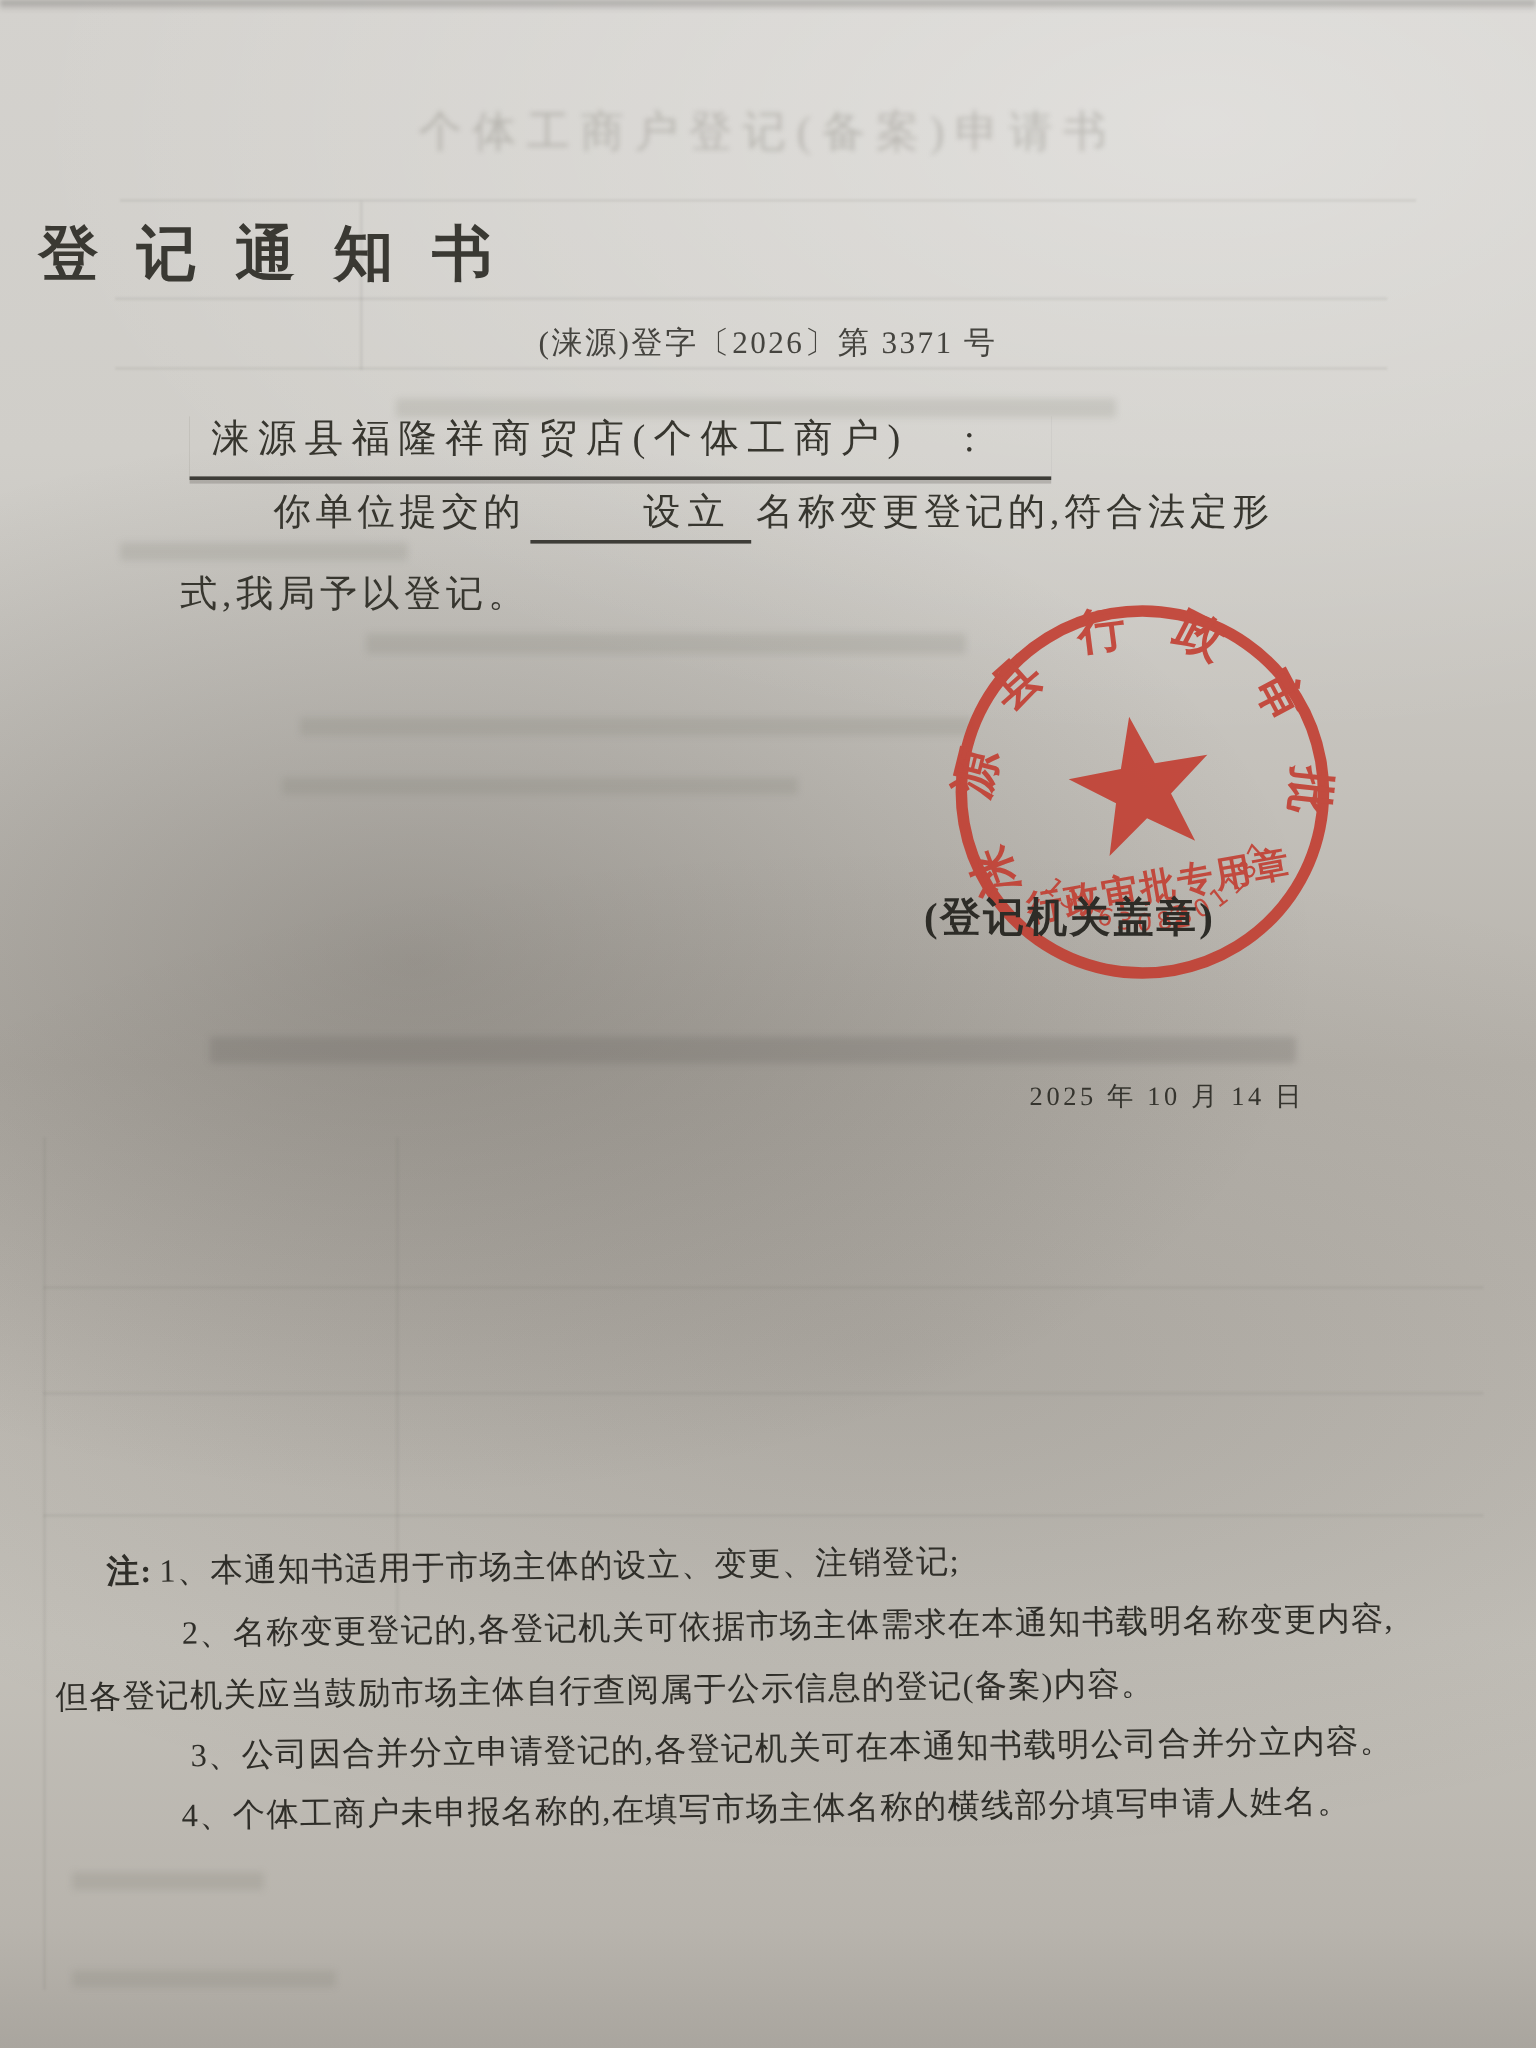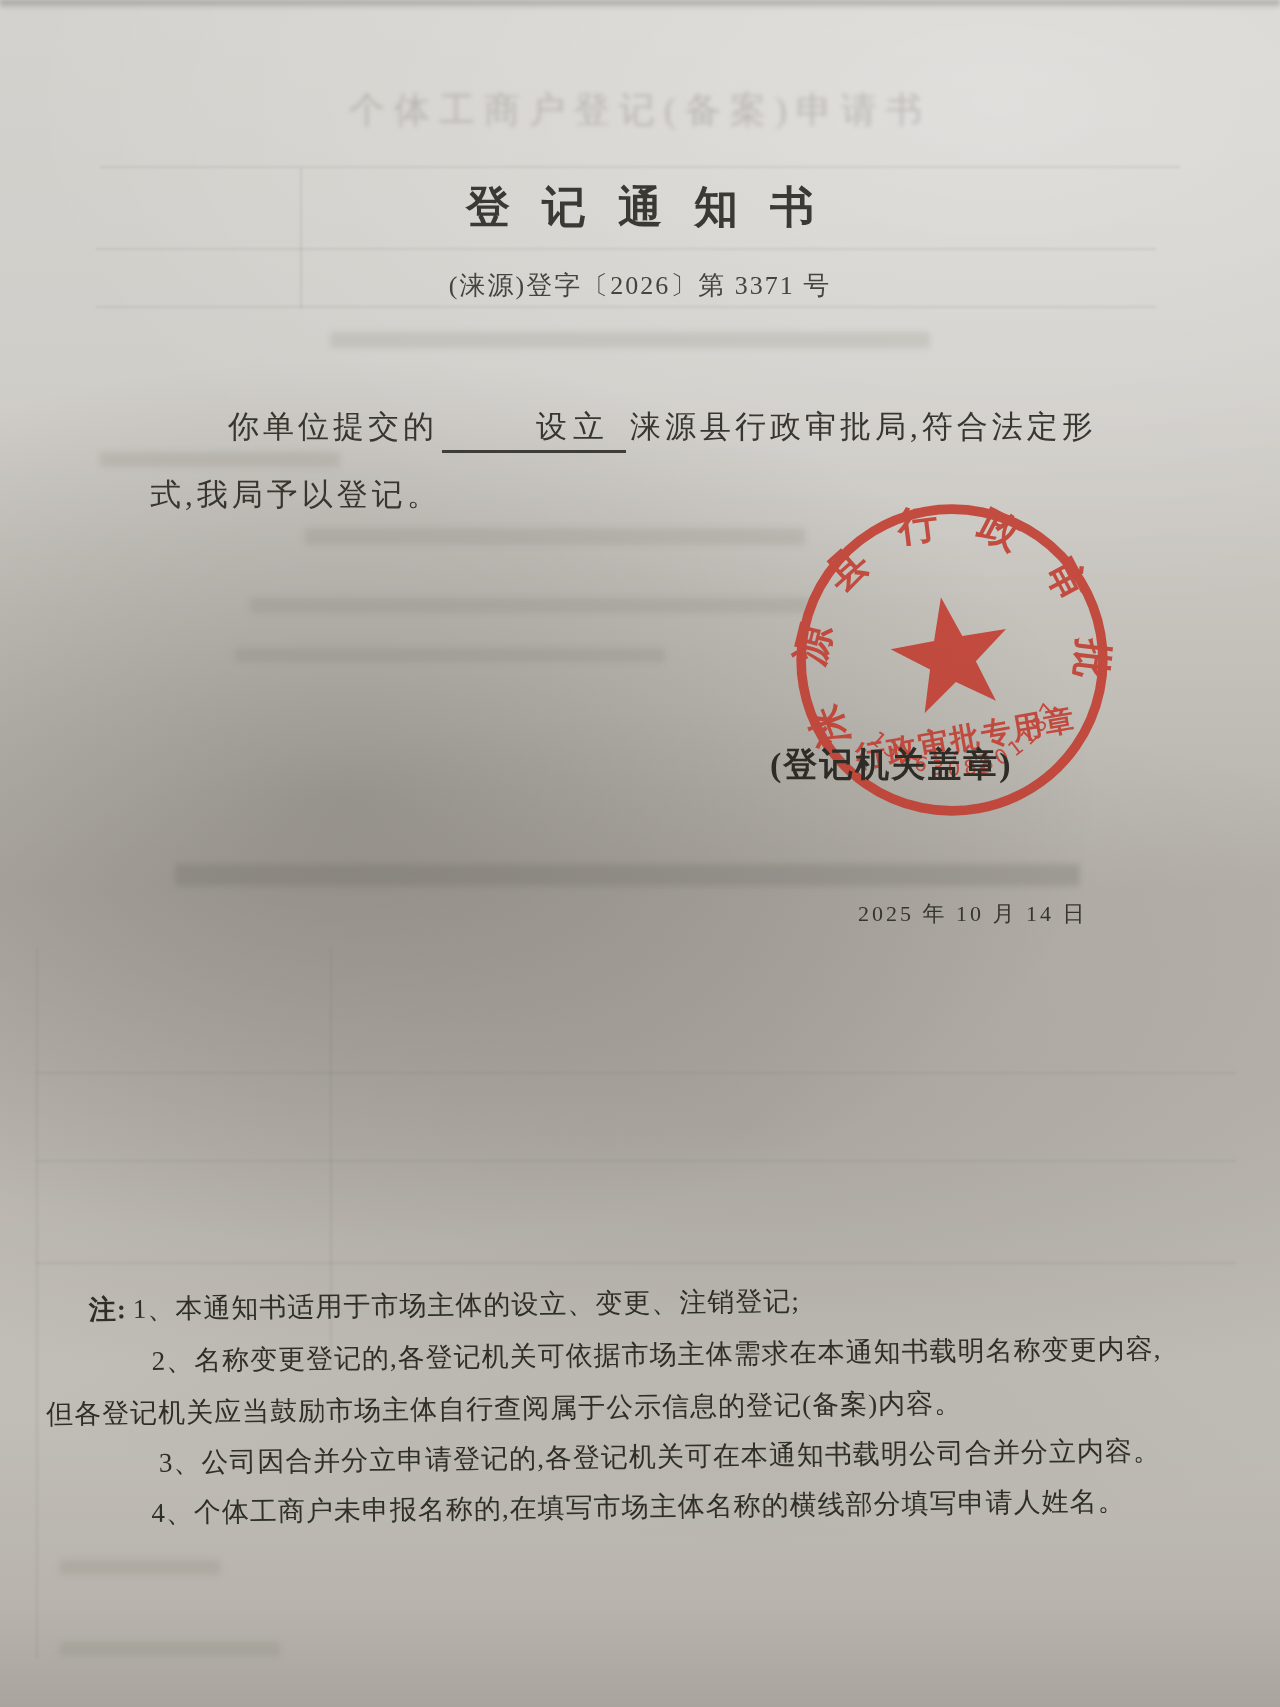--- a/index.html
+++ b/index.html
@@ -17,22 +17,22 @@
     background:linear-gradient(180deg, rgba(30,28,25,0.30), rgba(30,28,25,0)); filter:blur(2px); }
 
   
   .ghost-text { position:absolute; top:86px; left:0; width:100%; text-align:center;
     font-size:36px; letter-spacing:9px; color:rgba(122,119,112,0.34); filter:blur(2px); }
   .gline { position:absolute; background:rgba(110,107,100,0.13); filter:blur(1px); }
   .gbar  { position:absolute; background:rgba(112,109,102,0.16); filter:blur(3px); border-radius:3px; }
   .gbar.dark { background:rgba(100,97,90,0.24); }
 
   
-  .doc-title { position:absolute; top:178px; left:0; width:100%; text-align:center;
-    font-size:44px; font-weight:bold; letter-spacing:32px; text-indent:32px; color:#3a3933; }
+  .doc-title { position:absolute; top:178px; left:0; width:100%; 
+    font-size:50px; font-weight:bold; letter-spacing:32px; text-indent:32px; color:#3a3933; }
   .doc-number { position:absolute; top:268px; left:0; width:100%; text-align:center;
     font-size:26px; letter-spacing:2px; color:#45443f; }
 
   .addressee { position:absolute; left:158px; top:344px; width:700px;
     border-bottom:3px solid #3e3d38; box-shadow:0 3px 0 rgba(62,61,56,0.22);
     padding:0 0 9px 18px; font-size:32px; letter-spacing:7px; color:#37362f; }
   .addressee .colon { margin-left:46px; letter-spacing:0; }
 
   .body-line1 { position:absolute; left:150px; top:406px; width:1060px;
     font-size:31px; letter-spacing:4px; color:#37362f; text-indent:78px; }
@@ -87,23 +87,26 @@
   <div class="gline" style="left:330px; top:948px; width:2px; height:420px;"></div>
   <div class="gline" style="left:36px; top:1072px; width:1200px; height:2px;"></div>
   <div class="gline" style="left:36px; top:1160px; width:1200px; height:2px;"></div>
   <div class="gline" style="left:36px; top:1262px; width:1200px; height:2px;"></div>
   <div class="gbar" style="left:60px; top:1560px; width:160px; height:15px;"></div>
   <div class="gbar" style="left:60px; top:1642px; width:220px; height:14px;"></div>
 
   <div class="doc-title">登记通知书</div>
   <div class="doc-number">(涞源)登字〔2026〕第 3371 号</div>
 
+  <div class="addressee">
+    <span>涞源县福隆祥商贸店(个体工商户)</span><span class="colon">:</span>
+  </div>
 
   <div class="body-line1">
-    <span>你单位提交的</span><span class="blank-fill">设立</span><span>涞源县行政审批局,符合法定形</span>
+    <span>你单位提交的</span><span class="blank-fill">设立</span><span>名称变更登记的,符合法定形</span>
   </div>
   <div class="body-line2">式,我局予以登记。</div>
 
   <div class="seal-wrap">
     <svg viewBox="0 0 320 320">
       <defs>
         <path id="arcTop" d="M 63,228 A 118,118 0 1 1 257,228" fill="none"></path>
         <path id="arcBottom" d="M 66,214 A 108,108 0 0 0 254,214" fill="none"></path>
       </defs>
       <circle cx="160" cy="160" r="142" fill="none" stroke-width="9" stroke="#c23a2d"></circle>

